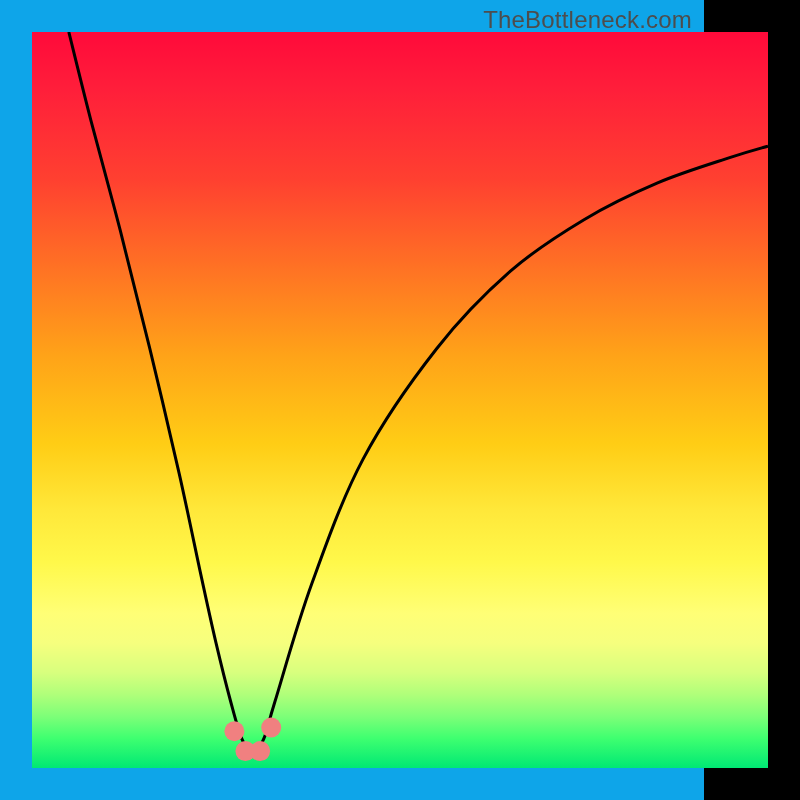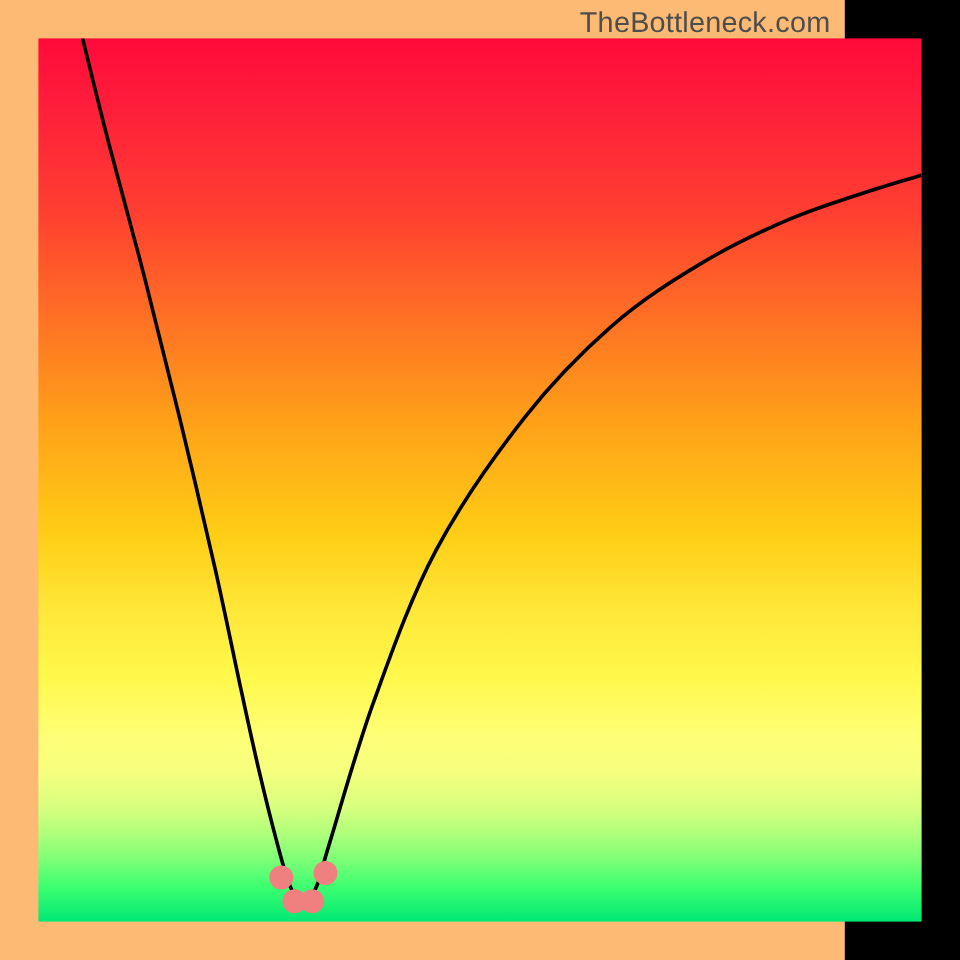--- a/index.html
+++ b/index.html
@@ -7,21 +7,21 @@
     padding: 0;
     width: 800px;
     height: 800px;
     overflow: hidden;
     background: #000;
   }
   .chart-wrap {
     position: relative;
     width: 704px;
     height: 800px;
-    background: #fdba74;
+    background: #0ea5e9;
   }
   .plot-area {
     position: absolute;
     left: 32px;
     top: 32px;
     width: 736px;
     height: 736px;
     
     background: linear-gradient(
       to bottom,

